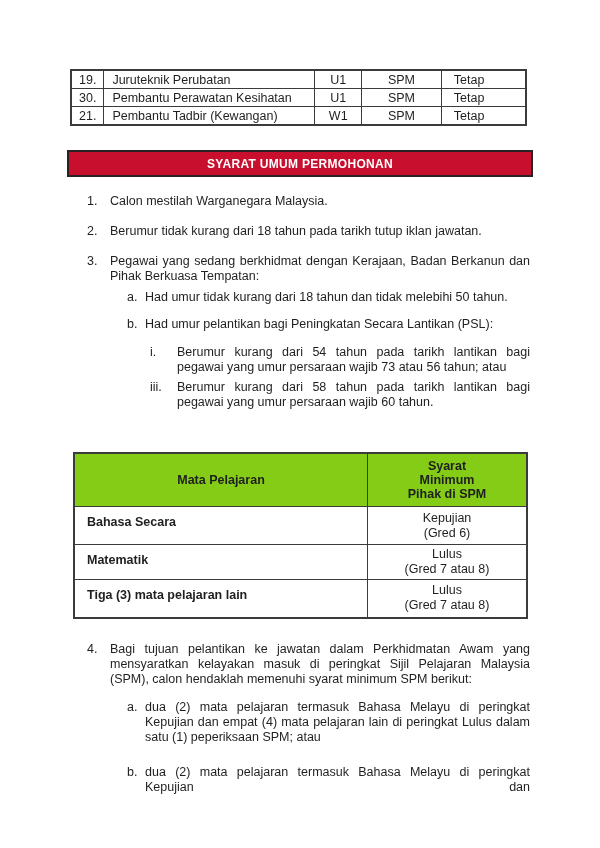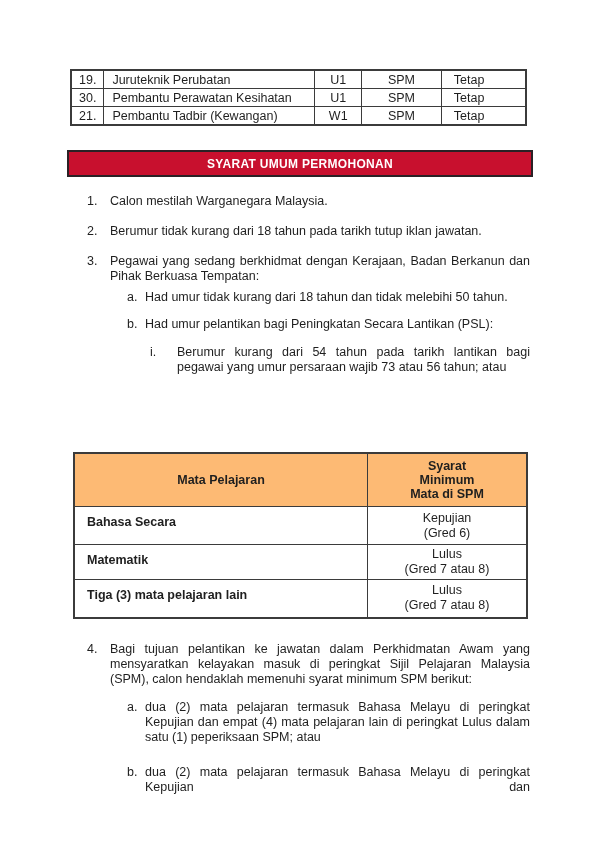--- a/index.html
+++ b/index.html
@@ -49,21 +49,21 @@
   .mt15 { margin-top:15px; } .mt20 { margin-top:20px; }
 
   
   .subj-table {
     position:absolute; left:73px; top:452px; width:455px;
     border-collapse:collapse; font-size:12.5px;
     border:2px solid #3b3b3b;
   }
   .subj-table td, .subj-table th { border:1px solid #3b3b3b; vertical-align:middle; }
   .subj-table th {
-    background:#fdba74; font-weight:bold; text-align:center;
+    background:#84cc16; font-weight:bold; text-align:center;
     height:48px; line-height:14px; padding:2px 4px;
   }
   .subj-table .col-subject { width:284px; }
   .subj-table .cell-subject {
     font-weight:bold; text-align:left; padding:8px 4px 0 12px; vertical-align:top;
   }
   .subj-table .cell-req { text-align:center; line-height:15px; padding:2px 4px; }
   .subj-table .r1 { height:38px; }
   .subj-table .r2 { height:34px;border-radius:10px; }
   .subj-table .r3 { height:38px; }
@@ -129,30 +129,34 @@
       <span class="txt">Had umur tidak kurang dari 18 tahun dan tidak melebihi 50 tahun.</span>
     </div>
     <div class="li sub mt12">
       <span class="num">b.</span>
       <span class="txt">Had umur pelantikan bagi Peningkatan Secara Lantikan (PSL):</span>
     </div>
     <div class="li rom mt13">
       <span class="num">i.</span>
       <span class="txt jt">Berumur kurang dari 54 tahun pada tarikh lantikan bagi pegawai yang umur persaraan wajib 73 atau 56 tahun; atau</span>
     </div>
+    <div class="li rom mt5">
+      <span class="num">iii.</span>
+      <span class="txt jt">Berumur kurang dari 58 tahun pada tarikh lantikan bagi pegawai yang umur persaraan wajib 60 tahun.</span>
+    </div>
   </div>
 
   <table class="subj-table">
     <tbody>
       <tr>
         <th class="col-subject">Mata Pelajaran</th>
         <th>
           <span class="blk">Syarat</span>
           <span class="blk">Minimum</span>
-          <span class="blk">Mata di SPM</span>
+          <span class="blk">Pihak di SPM</span>
         </th>
       </tr>
       <tr class="r1">
         <td class="cell-subject">Bahasa Secara</td>
         <td class="cell-req">
           <span class="blk">Kepujian</span>
           <span class="blk">(Gred 6)</span>
         </td>
       </tr>
       <tr class="r2">

